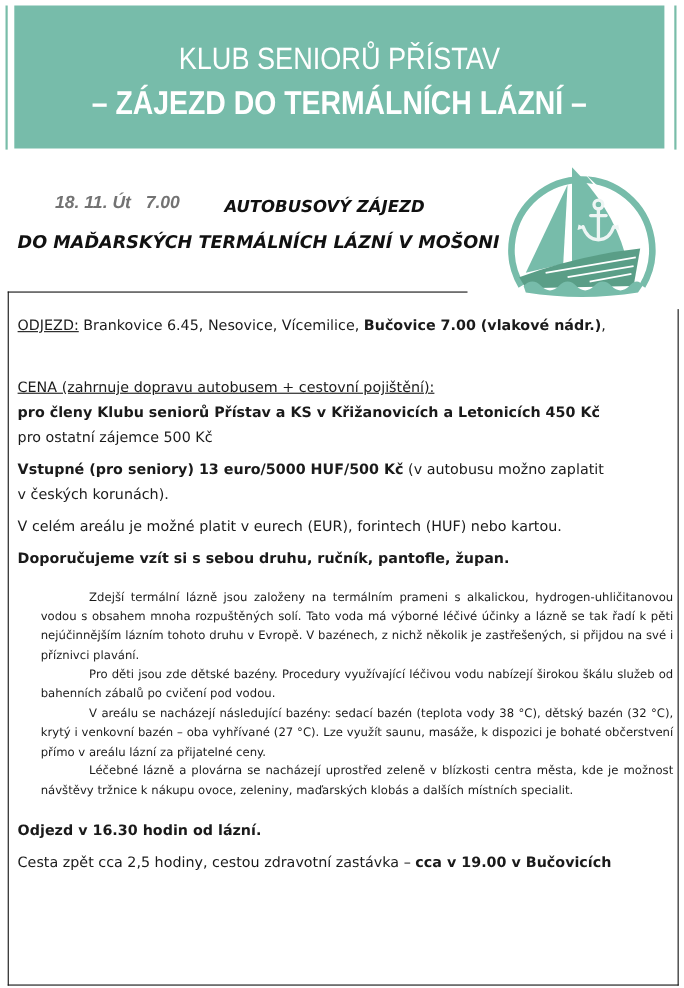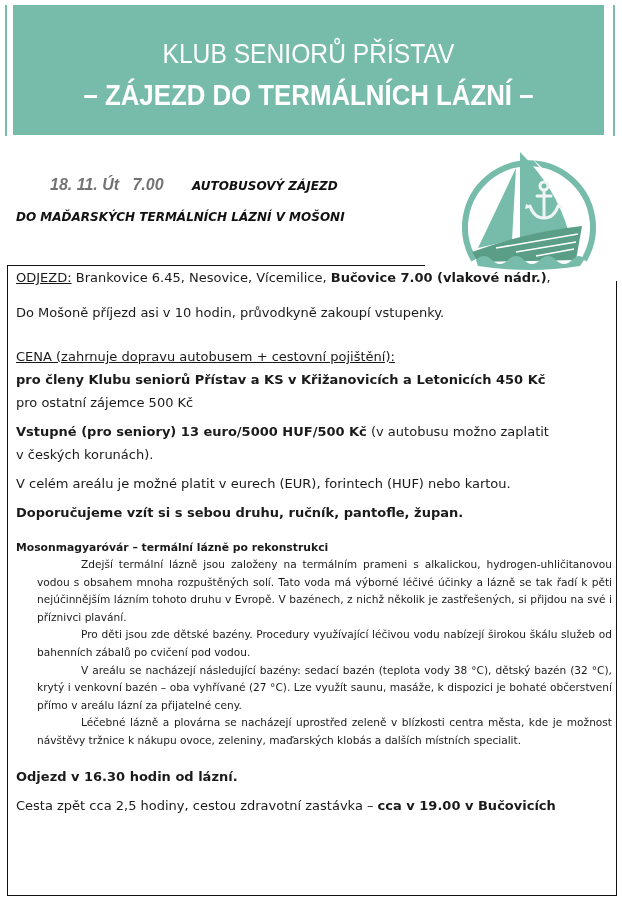--- a/index.html
+++ b/index.html
@@ -14,33 +14,33 @@
               background: #77bcaa; color: #ffffff; text-align: center; }
     .banner .line1 { position: absolute; left: 0; right: 0; top: 33px;
                      font-family: "Liberation Sans", sans-serif; font-size: 28px;
                      font-weight: 400; letter-spacing: 0px; transform: scaleX(0.88); }
     .banner .line2 { position: absolute; left: 0; right: 0; top: 73px;
                      font-family: "Liberation Sans", sans-serif; font-size: 30px;
                      font-weight: 700; transform: scaleX(0.86); }
 
     .date { position: absolute; left: 16px; top: 176px; font-family: "Liberation Sans", sans-serif;
             font-style: italic; font-weight: 700; font-size: 16px; color: #737373; margin-left: 34px; }
-    .trip-type { position: absolute; left: 192px; top: 179px; font-family: "DejaVu Sans", sans-serif;
-                 font-style: italic; font-weight: 700; font-size: 12px; color: #111; }
+    .trip-type { position: absolute; left: 204px; top: 179px; font-family: "DejaVu Sans", sans-serif;
+                 font-style: italic; font-weight: 700; font-size: 15px; color: #111; }
     .trip-dest { position: absolute; left: 16px; top: 210px; font-family: "DejaVu Sans", sans-serif;
-                 font-style: italic; font-weight: 700; font-size: 12px; color: #111; }
+                 font-style: italic; font-weight: 700; font-size: 16px; color: #111; }
 
     .boat { position: absolute; left: 456px; top: 148px; width: 146px; height: 126px; }
 
     .box-top { position: absolute; left: 7px; top: 265px; width: 418px; height: 1px; background: #111; }
     .box-left { position: absolute; left: 7px; top: 265px; width: 1px; height: 631px; background: #111; }
     .box-right { position: absolute; left: 616px; top: 281px; width: 1px; height: 615px; background: #111; }
     .box-bottom { position: absolute; left: 7px; top: 895px; width: 610px; height: 1px; background: #111; }
 
-    .content { position: absolute; left: 16px; top: 266px; width: 596px;
+    .content { position: absolute; left: 16px; top: 285px; width: 596px;
                font-family: "DejaVu Sans", sans-serif; font-size: 13px; line-height: 23px;
                color: #1a1a1a; }
     .content p { margin: 0; }
     .u { text-decoration: underline; }
     .b { font-weight: 700; }
     .gap { height: 6px; }
     .gap-lg { height: 15px; }
 
     .small { font-size: 10.6px; line-height: 17.6px; text-align: justify; }
     .small .indent { text-indent: 44px; margin-left: 21px; }
@@ -86,36 +86,34 @@
 <div class="box-left"></div>
 <div class="box-right"></div>
 <div class="box-bottom"></div>
 
 <div class="content">
   <p>
     <span class="u">ODJEZD:</span><span> Brankovice 6.45, Nesovice, Vícemilice, </span><span class="b">Bučovice 7.00 (vlakové nádr.)</span><span>,</span>
   </p>
   <div class="gap"></div>
   <div class="gap"></div>
-  <p>Do Mošoně příjezd asi v 10 hodin, průvodkyně zakoupí vstupenky.</p>
   <div class="gap-lg"></div>
   <div class="gap"></div>
   <p class="u">CENA (zahrnuje dopravu autobusem + cestovní pojištění):</p>
   <p class="b">pro členy Klubu seniorů Přístav a KS v Křižanovicích a Letonicích 450 Kč</p>
   <p>pro ostatní zájemce 500 Kč</p>
   <div class="gap"></div>
   <p><span class="b">Vstupné (pro seniory) 13 euro/5000 HUF/500 Kč</span><span> (v autobusu možno zaplatit</span></p>
   <p>v českých korunách).</p>
   <div class="gap"></div>
   <p>V celém areálu je možné platit v eurech (EUR), forintech (HUF) nebo kartou.</p>
   <div class="gap"></div>
   <p class="b">Doporučujeme vzít si s sebou druhu, ručník, pantofle, župan.</p>
   <div class="gap-lg"></div>
 
-  <div class="small-head">Mosonmagyaróvár – termální lázně po rekonstrukci</div>
   <div class="small">
     <p class="indent">Zdejší termální lázně jsou založeny na termálním prameni s alkalickou, hydrogen-uhličitanovou vodou s obsahem mnoha rozpuštěných solí. Tato voda má výborné léčivé účinky a lázně se tak řadí k pěti nejúčinnějším lázním tohoto druhu v Evropě. V bazénech, z nichž několik je zastřešených, si přijdou na své i příznivci plavání.</p>
     <p class="indent">Pro děti jsou zde dětské bazény. Procedury využívající léčivou vodu nabízejí širokou škálu služeb od bahenních zábalů po cvičení pod vodou.</p>
     <p class="indent">V areálu se nacházejí následující bazény: sedací bazén (teplota vody 38 °C), dětský bazén (32 °C), krytý i venkovní bazén – oba vyhřívané (27 °C). Lze využít saunu, masáže, k dispozici je bohaté občerstvení přímo v areálu lázní za přijatelné ceny.</p>
     <p class="indent">Léčebné lázně a plovárna se nacházejí uprostřed zeleně v blízkosti centra města, kde je možnost návštěvy tržnice k nákupu ovoce, zeleniny, maďarských klobás a dalších místních specialit.</p>
   </div>
   <div class="gap-lg"></div>
   <p class="b">Odjezd v 16.30 hodin od lázní.</p>
   <div class="gap"></div>
   <p><span>Cesta zpět cca 2,5 hodiny, cestou zdravotní zastávka – </span><span class="b">cca v 19.00 v Bučovicích</span></p>

